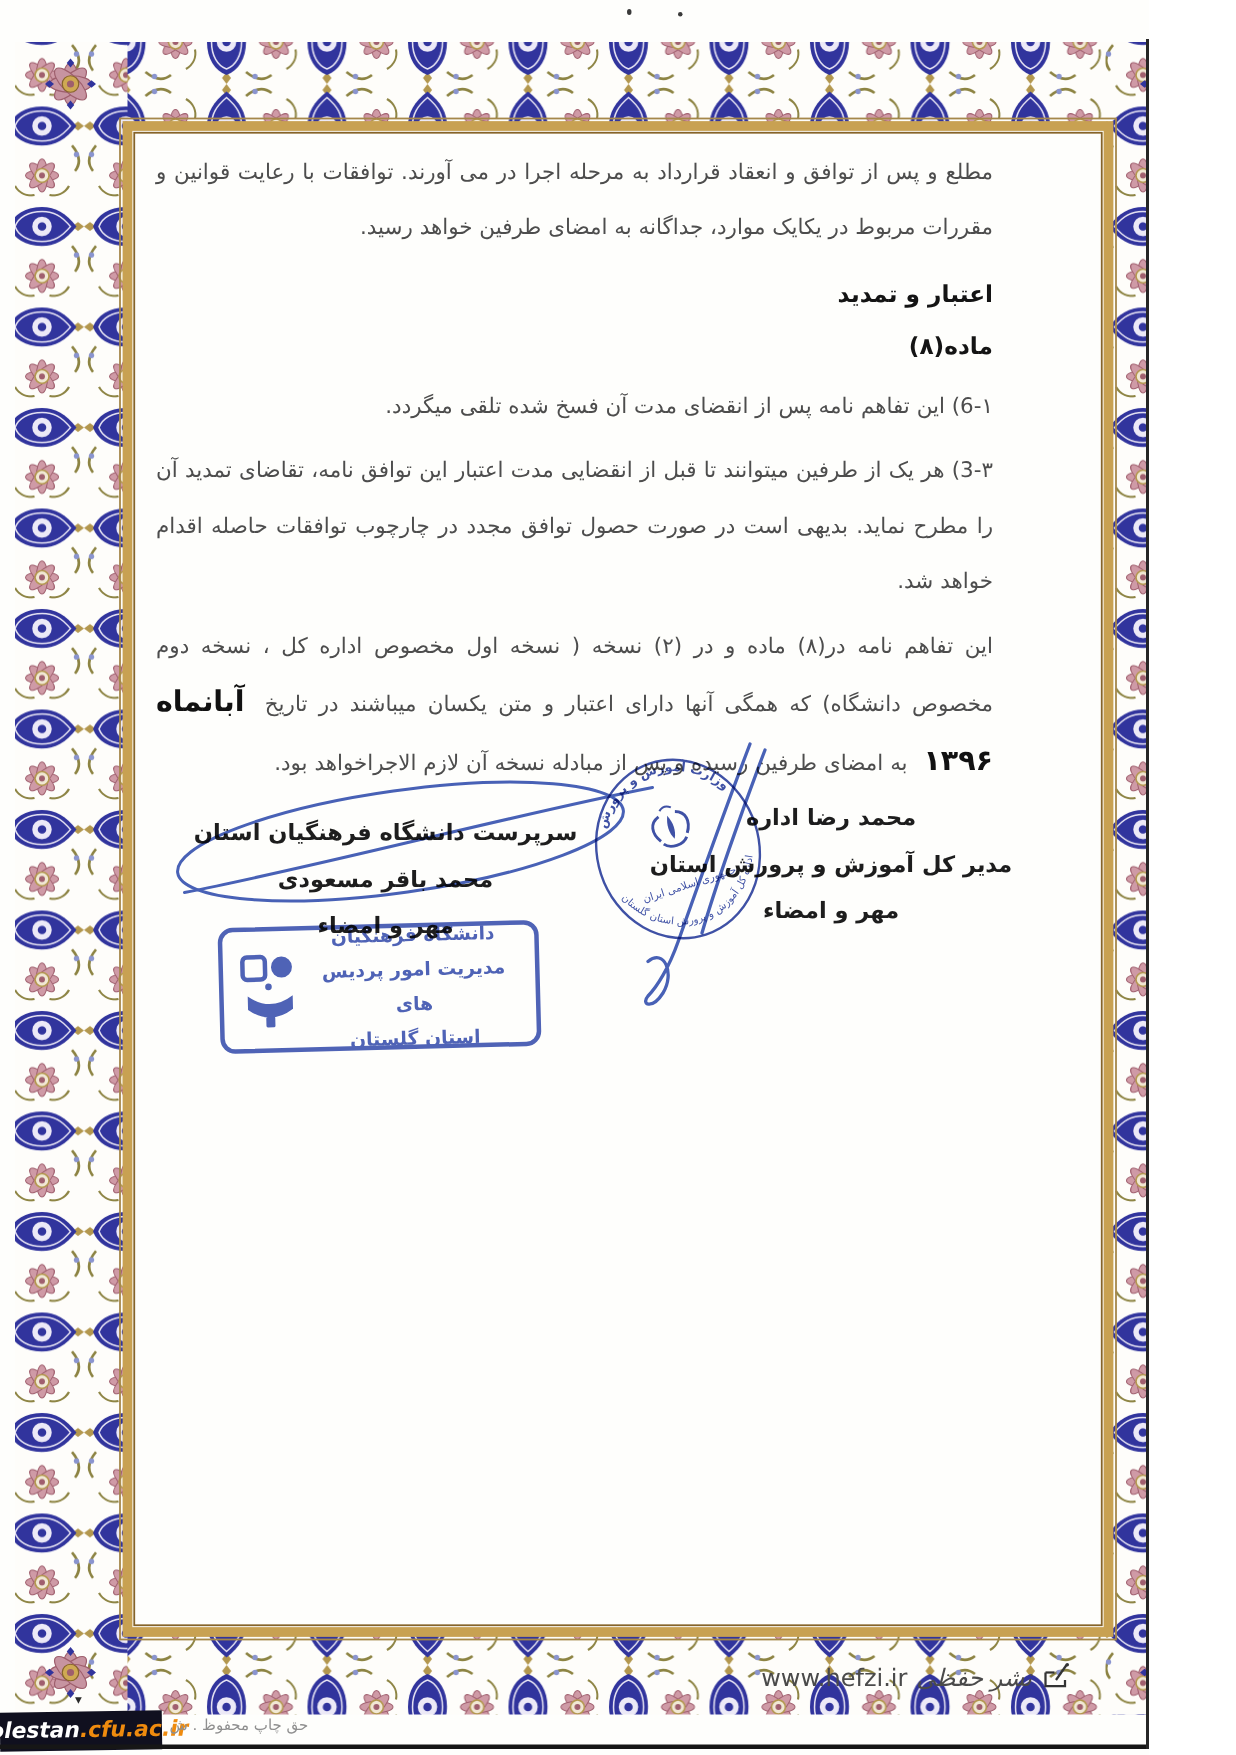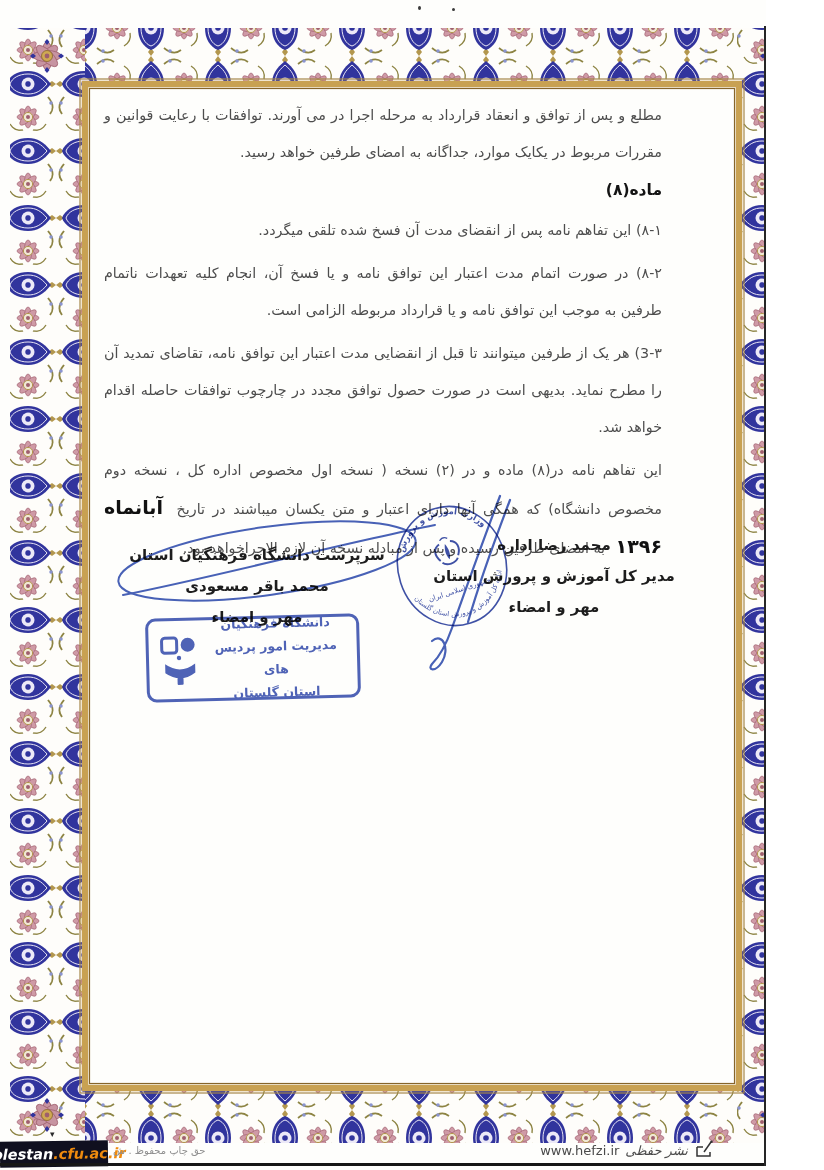--- a/index.html
+++ b/index.html
@@ -37,21 +37,21 @@
   .stamp-rect .stamp-lines{flex:1;text-align:center;color:#4056b2;font-size:12.5px;font-weight:bold;line-height:23px;direction:rtl;}
   
   .site-box{
     position:absolute;left:0;top:1141px;width:108px;height:26px;background:#10101f;
     display:flex;align-items:center;justify-content:center;
     font-style:italic;font-weight:bold;font-size:14.5px;transform:rotate(-0.8deg);
   }
   .site-box .site-name{color:#ffffff;}
   .site-box .site-domain{color:#ef8b0e;}
   .copyright{position:absolute;left:113px;top:1145px;font-size:10px;color:#8f8f8f;direction:rtl;}
-  .publisher{position:absolute;right:50px;top:1140px;display:flex;align-items:center;gap:6px;font-size:13px;color:#4a4a4a;}
+  .publisher{position:absolute;right:50px;top:1108px;display:flex;align-items:center;gap:6px;font-size:16px;color:#4a4a4a;}
   .bottom-line{position:absolute;left:0;right:0;top:1163px;height:3px;background:#161616;}
   .right-edge{position:absolute;right:0;top:26px;bottom:4px;width:2px;background:#262626;}
   .speck{position:absolute;background:#3a3a3a;border-radius:50%;}
   .corner-mark{position:absolute;left:777px;top:0;width:11px;height:10px;background:#3f3f3f;border-radius:2px 60% 40% 50%;transform:rotate(18deg);}
   .arrow-mark{position:absolute;left:50px;top:1129px;font-size:9px;color:#2a2a2a;}
 </style>
 </head>
 <body>
 
 <div class="page">
@@ -111,23 +111,23 @@
     <use href="#bigRosette" xlink:href="#bigRosette" transform="translate(47,1115)"></use>
     <use href="#bigRosette" xlink:href="#bigRosette" transform="translate(777,1115)"></use>
 
     <rect x="80" y="79" width="664" height="1014" fill="none" stroke="#a5874a" stroke-width="1.2"></rect>
     <rect x="85" y="84" width="654" height="1004" fill="none" stroke="#c8a152" stroke-width="6.5"></rect>
     <rect x="89.5" y="88.5" width="645" height="995" fill="none" stroke="#86642a" stroke-width="1.2"></rect>
   </svg>
 
   <div class="content">
     <p class="body">مطلع و پس از توافق و انعقاد قرارداد به مرحله اجرا در می آورند. توافقات با رعایت قوانین و مقررات مربوط در یکایک موارد، جداگانه به امضای طرفین خواهد رسید.</p>
+    <p class="heading">اعتبار و تمدید</p>
     <p class="heading article">ماده(۸)</p>
-    <p class="clause">۸-۱) این تفاهم نامه پس از انقضای مدت آن فسخ شده تلقی میگردد.</p>
-    <p class="clause">۸-۲) در صورت اتمام مدت اعتبار این توافق نامه و یا فسخ آن، انجام کلیه تعهدات ناتمام طرفین به موجب این توافق نامه و یا قرارداد مربوطه الزامی است.</p>
+    <p class="clause">6-۱) این تفاهم نامه پس از انقضای مدت آن فسخ شده تلقی میگردد.</p>
     <p class="clause">3-۳) هر یک از طرفین میتوانند تا قبل از انقضایی مدت اعتبار این توافق نامه، تقاضای تمدید آن را مطرح نماید. بدیهی است در صورت حصول توافق مجدد در چارچوب توافقات حاصله اقدام خواهد شد.</p>
     <p class="closing">
       <span>این تفاهم نامه در(۸) ماده و در (۲) نسخه ( نسخه اول مخصوص اداره کل ، نسخه دوم مخصوص دانشگاه) که همگی آنها دارای اعتبار و متن یکسان میباشند در تاریخ</span>
       <span class="date-bold">آبانماه ۱۳۹۶</span>
       <span>به امضای طرفین رسیده و پس از مبادله نسخه آن لازم الاجراخواهد بود.</span>
     </p>
   </div>
 
   <div class="sig-block sig-right">
     <div>محمد رضا اداره</div>

